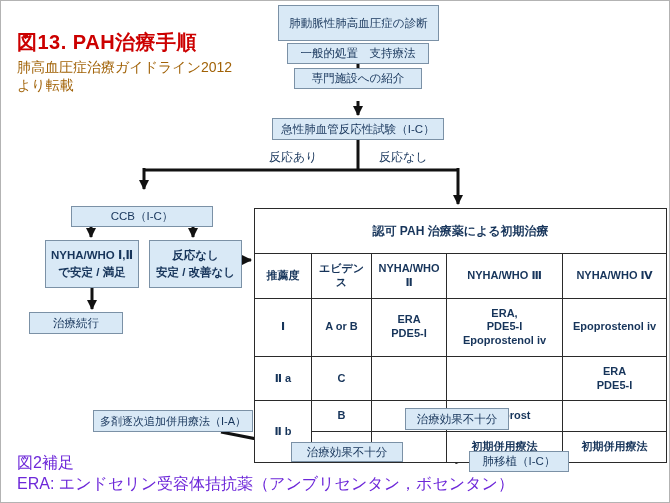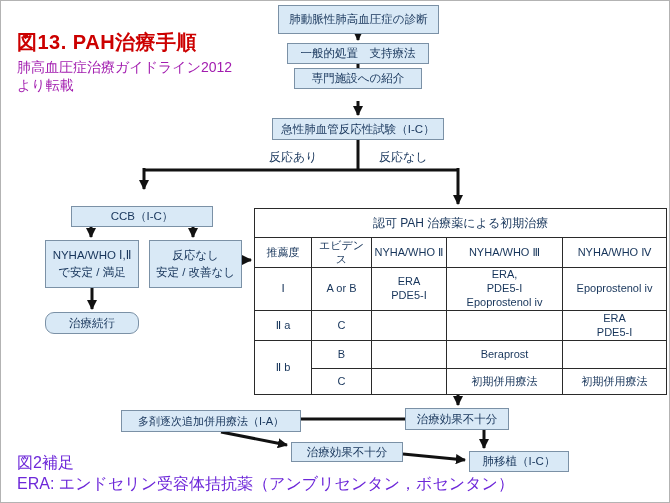--- a/index.html
+++ b/index.html
@@ -8,40 +8,40 @@
     border:1px solid #b3b3b3; box-sizing:border-box; overflow:hidden;
     font-family:"Liberation Sans","DejaVu Sans",sans-serif;
   }
   .arrows { position:absolute; left:0; top:0; width:670px; height:503px; }
   .box {
     position:absolute; background:#d9e9f6; border:1px solid #7b91a6;
     color:#16345a; display:flex; align-items:center; justify-content:center;
     text-align:center; font-size:11.5px; line-height:1.3; white-space:pre;
     box-sizing:border-box;
   }
-  .box.multiline { white-space:pre-line; line-height:1.45; }
+  .box.multiline { white-space:pre-line; line-height:1.45;font-weight:bold; }
   .fig-title {
     position:absolute; left:16px; top:28px; color:#cc0000;
     font-size:20px; font-weight:bold; letter-spacing:0.5px;
   }
   .fig-subtitle {
-    position:absolute; left:16px; top:57px; color:#a21caf;
+    position:absolute; left:16px; top:57px; color:#a16207;
     font-size:14px; line-height:1.32; white-space:pre-line;
   }
   .branch-label {
     position:absolute; color:#16345a; font-size:12px;
   }
   table.ttable {
     position:absolute; left:253px; top:207px; width:412px; height:185px;
     border-collapse:collapse; table-layout:fixed; background:#ffffff;
     color:#16345a;
   }
   table.ttable th, table.ttable td {
     border:1px solid #2a2a2a; text-align:center; vertical-align:middle;
-    padding:0 2px; font-size:11px; font-weight:normal; white-space:pre-line;
+    padding:8px 2px; font-size:11px; font-weight:bold; white-space:pre-line;
     line-height:1.25; overflow:hidden;
   }
   table.ttable th.tbl-title { font-size:12px; height:28px; }
   .footnote {
     position:absolute; left:16px; top:452px; color:#6d28d9;
     font-size:16px; line-height:1.3;
   }
 </style>
 </head>
 <body>
@@ -71,34 +71,34 @@
       <path d="M483 429 V447" marker-end="url(#ah)"></path>
       <path d="M220 431 L286 444" marker-end="url(#ah)"></path>
       <path d="M402 453 L464 459" marker-end="url(#ah)"></path>
     </g>
   </svg>
 
   <div class="fig-title">図13. PAH治療手順</div>
   <div class="fig-subtitle">肺高血圧症治療ガイドライン2012
 より転載</div>
 
-  <div class="box" style="left:277px; top:4px;  width:161px; height:29px;">肺動脈性肺高血圧症の診断</div>
+  <div class="box" style="left:277px; top:4px;  width:161px; height:36px;">肺動脈性肺高血圧症の診断</div>
   <div class="box" style="left:286px; top:42px; width:142px; height:21px;">一般的処置　支持療法</div>
   <div class="box" style="left:293px; top:67px; width:128px; height:21px;">専門施設への紹介</div>
   <div class="box" style="left:271px; top:117px; width:172px; height:22px;">急性肺血管反応性試験（I-C）</div>
 
   <div class="branch-label" style="left:268px; top:148px;">反応あり</div>
   <div class="branch-label" style="left:378px; top:148px;">反応なし</div>
 
   <div class="box" style="left:70px; top:191px; width:142px; height:21px;margin-top:14px;">CCB（I-C）</div>
   <div class="box multiline" style="left:44px; top:239px; width:94px; height:48px;">NYHA/WHO Ⅰ,Ⅱ
 で安定 / 満足</div>
   <div class="box multiline" style="left:148px; top:239px; width:93px; height:48px;">反応なし
 安定 / 改善なし</div>
-  <div class="box" style="left:44px; top:311px; width:94px; height:22px;border-radius:9px;">治療続行</div>
+  <div class="box" style="left:28px; top:311px; width:94px; height:22px;">治療続行</div>
 
   <table class="ttable">
     <colgroup>
       <col style="width:57px">
         <col style="width:60px">
         <col style="width:75px">
       <col style="width:116px">
         <col style="width:104px">
     </colgroup>
     <tbody>
@@ -139,21 +139,21 @@
     </tr>
     <tr style="height:26px;">
       <td>C</td>
       <td></td>
       <td>初期併用療法</td>
       <td>初期併用療法</td>
     </tr>
   </tbody>
     </table>
 
-  <div class="box" style="left:120px; top:409px; width:180px; height:22px; font-size:11px;">多剤逐次追加併用療法（I-A）</div>
+  <div class="box" style="left:92px; top:409px; width:160px; height:22px; font-size:11px;">多剤逐次追加併用療法（I-A）</div>
   <div class="box" style="left:404px; top:407px; width:104px; height:22px;">治療効果不十分</div>
   <div class="box" style="left:290px; top:441px; width:112px; height:20px;">治療効果不十分</div>
   <div class="box" style="left:468px; top:450px; width:100px; height:21px;">肺移植（I-C）</div>
 
   <div class="footnote">
     <div>図2補足</div>
     <div>ERA: エンドセリン受容体拮抗薬（アンブリセンタン，ボセンタン）</div>
   </div>
 
 </div>

